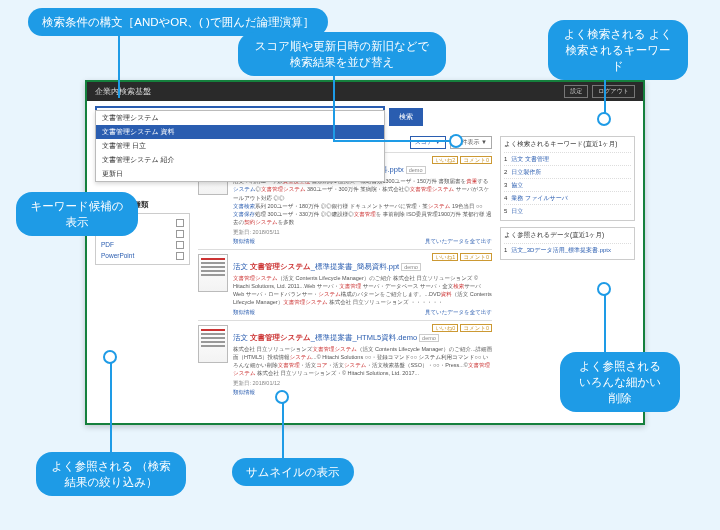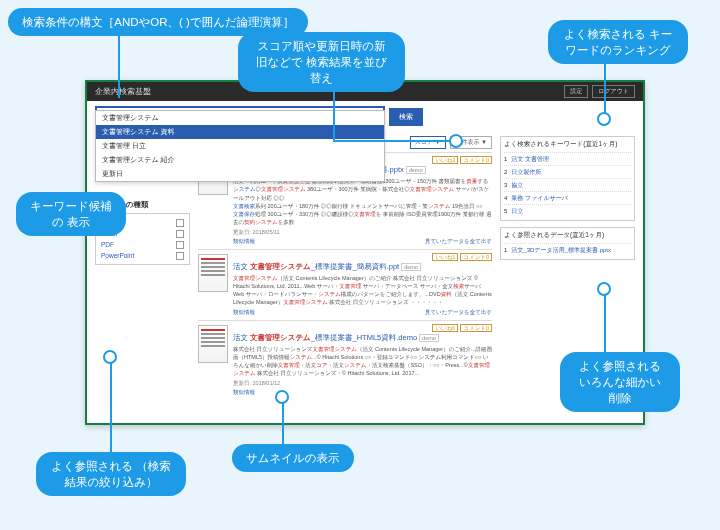--- a/index.html
+++ b/index.html
@@ -46,32 +46,32 @@
 .action{font-size:5.5px;color:#2a5db0;margin-top:2px;display:flex;justify-content:space-between}
 .rightcol{width:135px}
 .panel{border:1px solid #ccc;padding:3px;margin-bottom:6px}
 .panel-title{font-size:6.5px;margin-bottom:3px}
 .panel li{list-style:none;font-size:6px;color:#2a5db0;padding:1.5px 0;border-top:1px dotted #ddd}
 .panel li .num{color:#333;margin-right:4px}
 </style>
 </head>
 <body>
 
-<div class="callout" style="left:8px;top:8px">検索条件の構文［ANDやOR、( )で囲んだ論理演算］</div>
-<div class="callout two" style="left:238px;top:32px;width:167px">スコア順や更新日時の新旧などで
+<div class="callout" style="left:28px;top:8px">検索条件の構文［ANDやOR、( )で囲んだ論理演算］</div>
+<div class="callout two" style="left:238px;top:32px;width:208px">スコア順や更新日時の新旧などで
 検索結果を並び替え</div>
 <div class="callout two" style="left:548px;top:20px;width:140px">よく検索される
-キーワードのランキング</div>
-<div class="callout two" style="left:16px;top:192px;width:110px">キーワード候補の
+よく検索されるキーワード</div>
+<div class="callout two" style="left:16px;top:192px;width:122px">キーワード候補の
 表示</div>
 <div class="callout two" style="left:560px;top:352px;width:120px">よく参照される
 いろんな細かい削除</div>
 <div class="callout two" style="left:36px;top:452px;width:150px">よく参照される
 （検索結果の絞り込み）</div>
-<div class="callout" style="left:232px;top:444px">サムネイルの表示</div>
+<div class="callout" style="left:232px;top:458px">サムネイルの表示</div>
 
 <div class="connector" style="left:118px;top:28px;width:2px;height:70px"></div>
 <div class="connector" style="left:333px;top:65px;width:2px;height:75px"></div>
 <div class="connector" style="left:333px;top:140px;width:120px;height:2px"></div>
 <div class="ring" style="left:449px;top:134px"></div>
 <div class="connector" style="left:604px;top:55px;width:2px;height:60px"></div>
 <div class="ring" style="left:597px;top:112px"></div>
 <div class="connector" style="left:68px;top:222px;width:40px;height:2px"></div>
 <div class="connector" style="left:604px;top:292px;width:2px;height:60px"></div>
 <div class="ring" style="left:597px;top:282px"></div>

